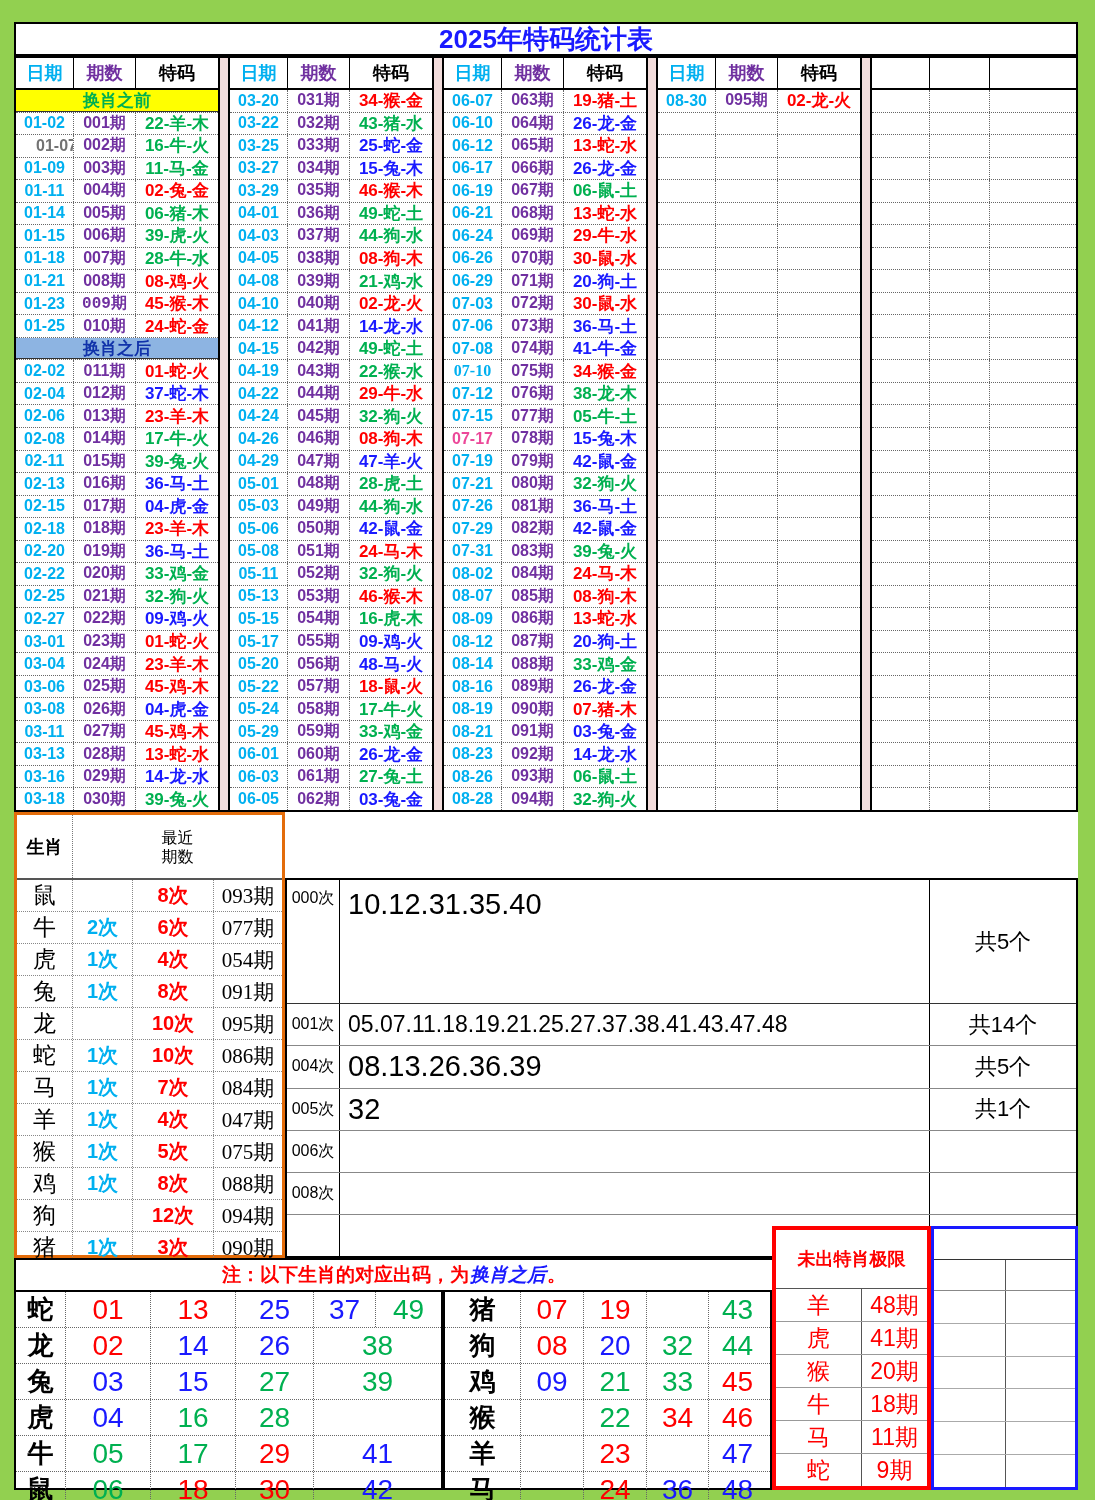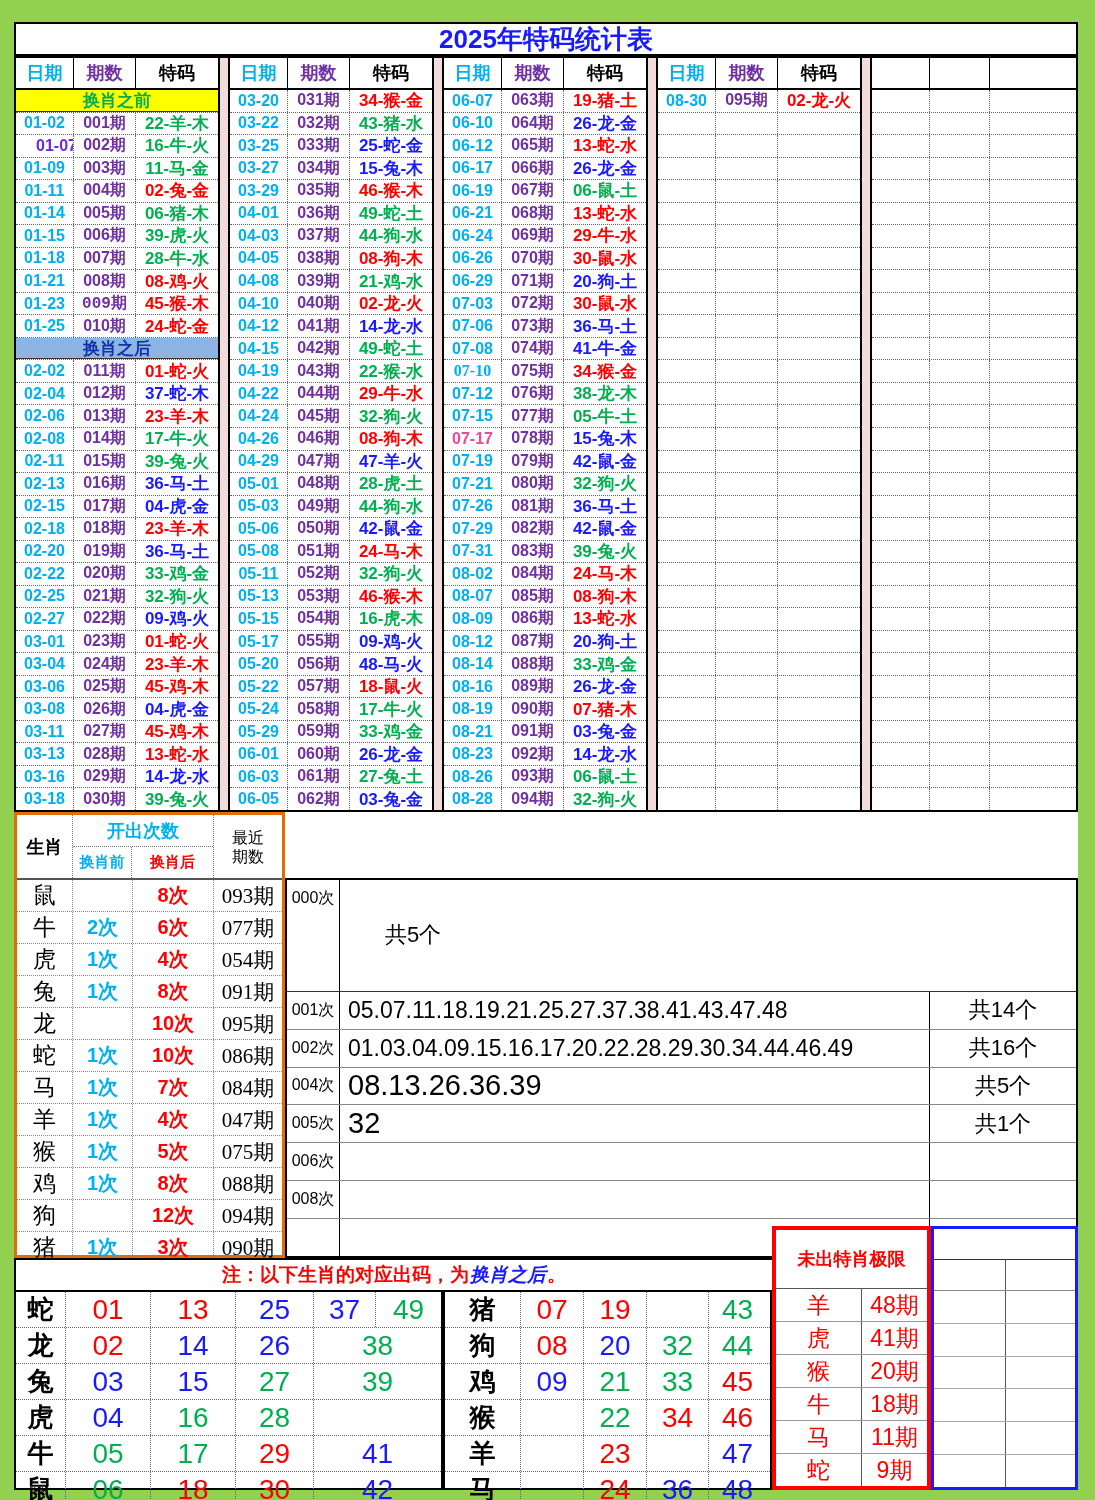--- a/index.html
+++ b/index.html
@@ -90,21 +90,21 @@
       </div>
       <div class="mrow">
         <div class="banner" style="background: rgb(255, 255, 0); color: rgb(0, 176, 80);">换肖之前</div>
       </div>
       <div class="mrow">
         <div class="mcell" style="width: 58px; color: rgb(0, 176, 240);">01-02</div>
         <div class="mcell" style="width: 62px; color: rgb(112, 48, 160);">001期</div>
         <div class="mcell mcode" style="flex: 1 1 0%; color: rgb(0, 176, 80);">22-羊-木</div>
       </div>
       <div class="mrow">
-        <div class="mcell" style="width: 58px; color: #6d28d9; padding-left: 24px;">01-07</div>
+        <div class="mcell" style="width: 58px; color: #737373; padding-left: 24px;">01-07</div>
         <div class="mcell" style="width: 62px; color: rgb(112, 48, 160);">002期</div>
         <div class="mcell mcode" style="flex: 1 1 0%; color: rgb(0, 176, 80);">16-牛-火</div>
       </div>
       <div class="mrow">
         <div class="mcell" style="width: 58px; color: rgb(0, 176, 240);">01-09</div>
         <div class="mcell" style="width: 62px; color: rgb(112, 48, 160);">003期</div>
         <div class="mcell mcode" style="flex: 1 1 0%; color: rgb(0, 176, 80);">11-马-金</div>
       </div>
       <div class="mrow">
         <div class="mcell" style="width: 58px; color: rgb(0, 176, 240);">01-11</div>
@@ -914,27 +914,20 @@
       <div class="mrow">
         <div class="mcell" style="width: 58px; color: rgb(0, 176, 240);"></div>
         <div class="mcell" style="width: 60px; color: rgb(112, 48, 160);"></div>
         <div class="mcell mcode" style="flex: 1 1 0%;"></div>
       </div>
     </div>
 
   <div class="abs stats">
     <div class="shead">
       <div class="sh-z">生肖</div>
-      <div class="sh-mid">
-        <div class="sh-freq">开出次数</div>
-        <div class="sh-sub">
-          <div class="sh-before">换肖前</div>
-          <div class="sh-after">换肖后</div>
-        </div>
-      </div>
       <div class="sh-recent">
         <span>最近</span>
         <span>期数</span>
       </div>
     </div>
     <div id="stats-rows" style="flex:1;display:flex;flex-direction:column;">
         <div class="srow">
           <div class="s-z">鼠</div>
           <div class="s-b"></div>
           <div class="s-a">8次</div>
@@ -1005,31 +998,27 @@
           <div class="s-b">1次</div>
           <div class="s-a">3次</div>
           <div class="s-r">090期</div>
         </div>
       </div>
   </div>
 
   <div class="abs freq" id="freq">
       <div class="frow first" style="flex: 3 1 0%;">
         <div class="fl topalign">000次</div>
+        <div class="fn sz-lg topalign">10.12.31.35.40</div>
         <div class="fc">共5个</div>
       </div>
       <div class="frow" style="flex: 1 1 0%;">
         <div class="fl">001次</div>
         <div class="fn sz-sm">05.07.11.18.19.21.25.27.37.38.41.43.47.48</div>
         <div class="fc">共14个</div>
-      </div>
-      <div class="frow" style="flex: 1 1 0%;">
-        <div class="fl">002次</div>
-        <div class="fn sz-sm">01.03.04.09.15.16.17.20.22.28.29.30.34.44.46.49</div>
-        <div class="fc">共16个</div>
       </div>
       <div class="frow" style="flex: 1 1 0%;">
         <div class="fl">004次</div>
         <div class="fn sz-lg">08.13.26.36.39</div>
         <div class="fc">共5个</div>
       </div>
       <div class="frow" style="flex: 1 1 0%;">
         <div class="fl">005次</div>
         <div class="fn sz-lg">32</div>
         <div class="fc">共1个</div>

